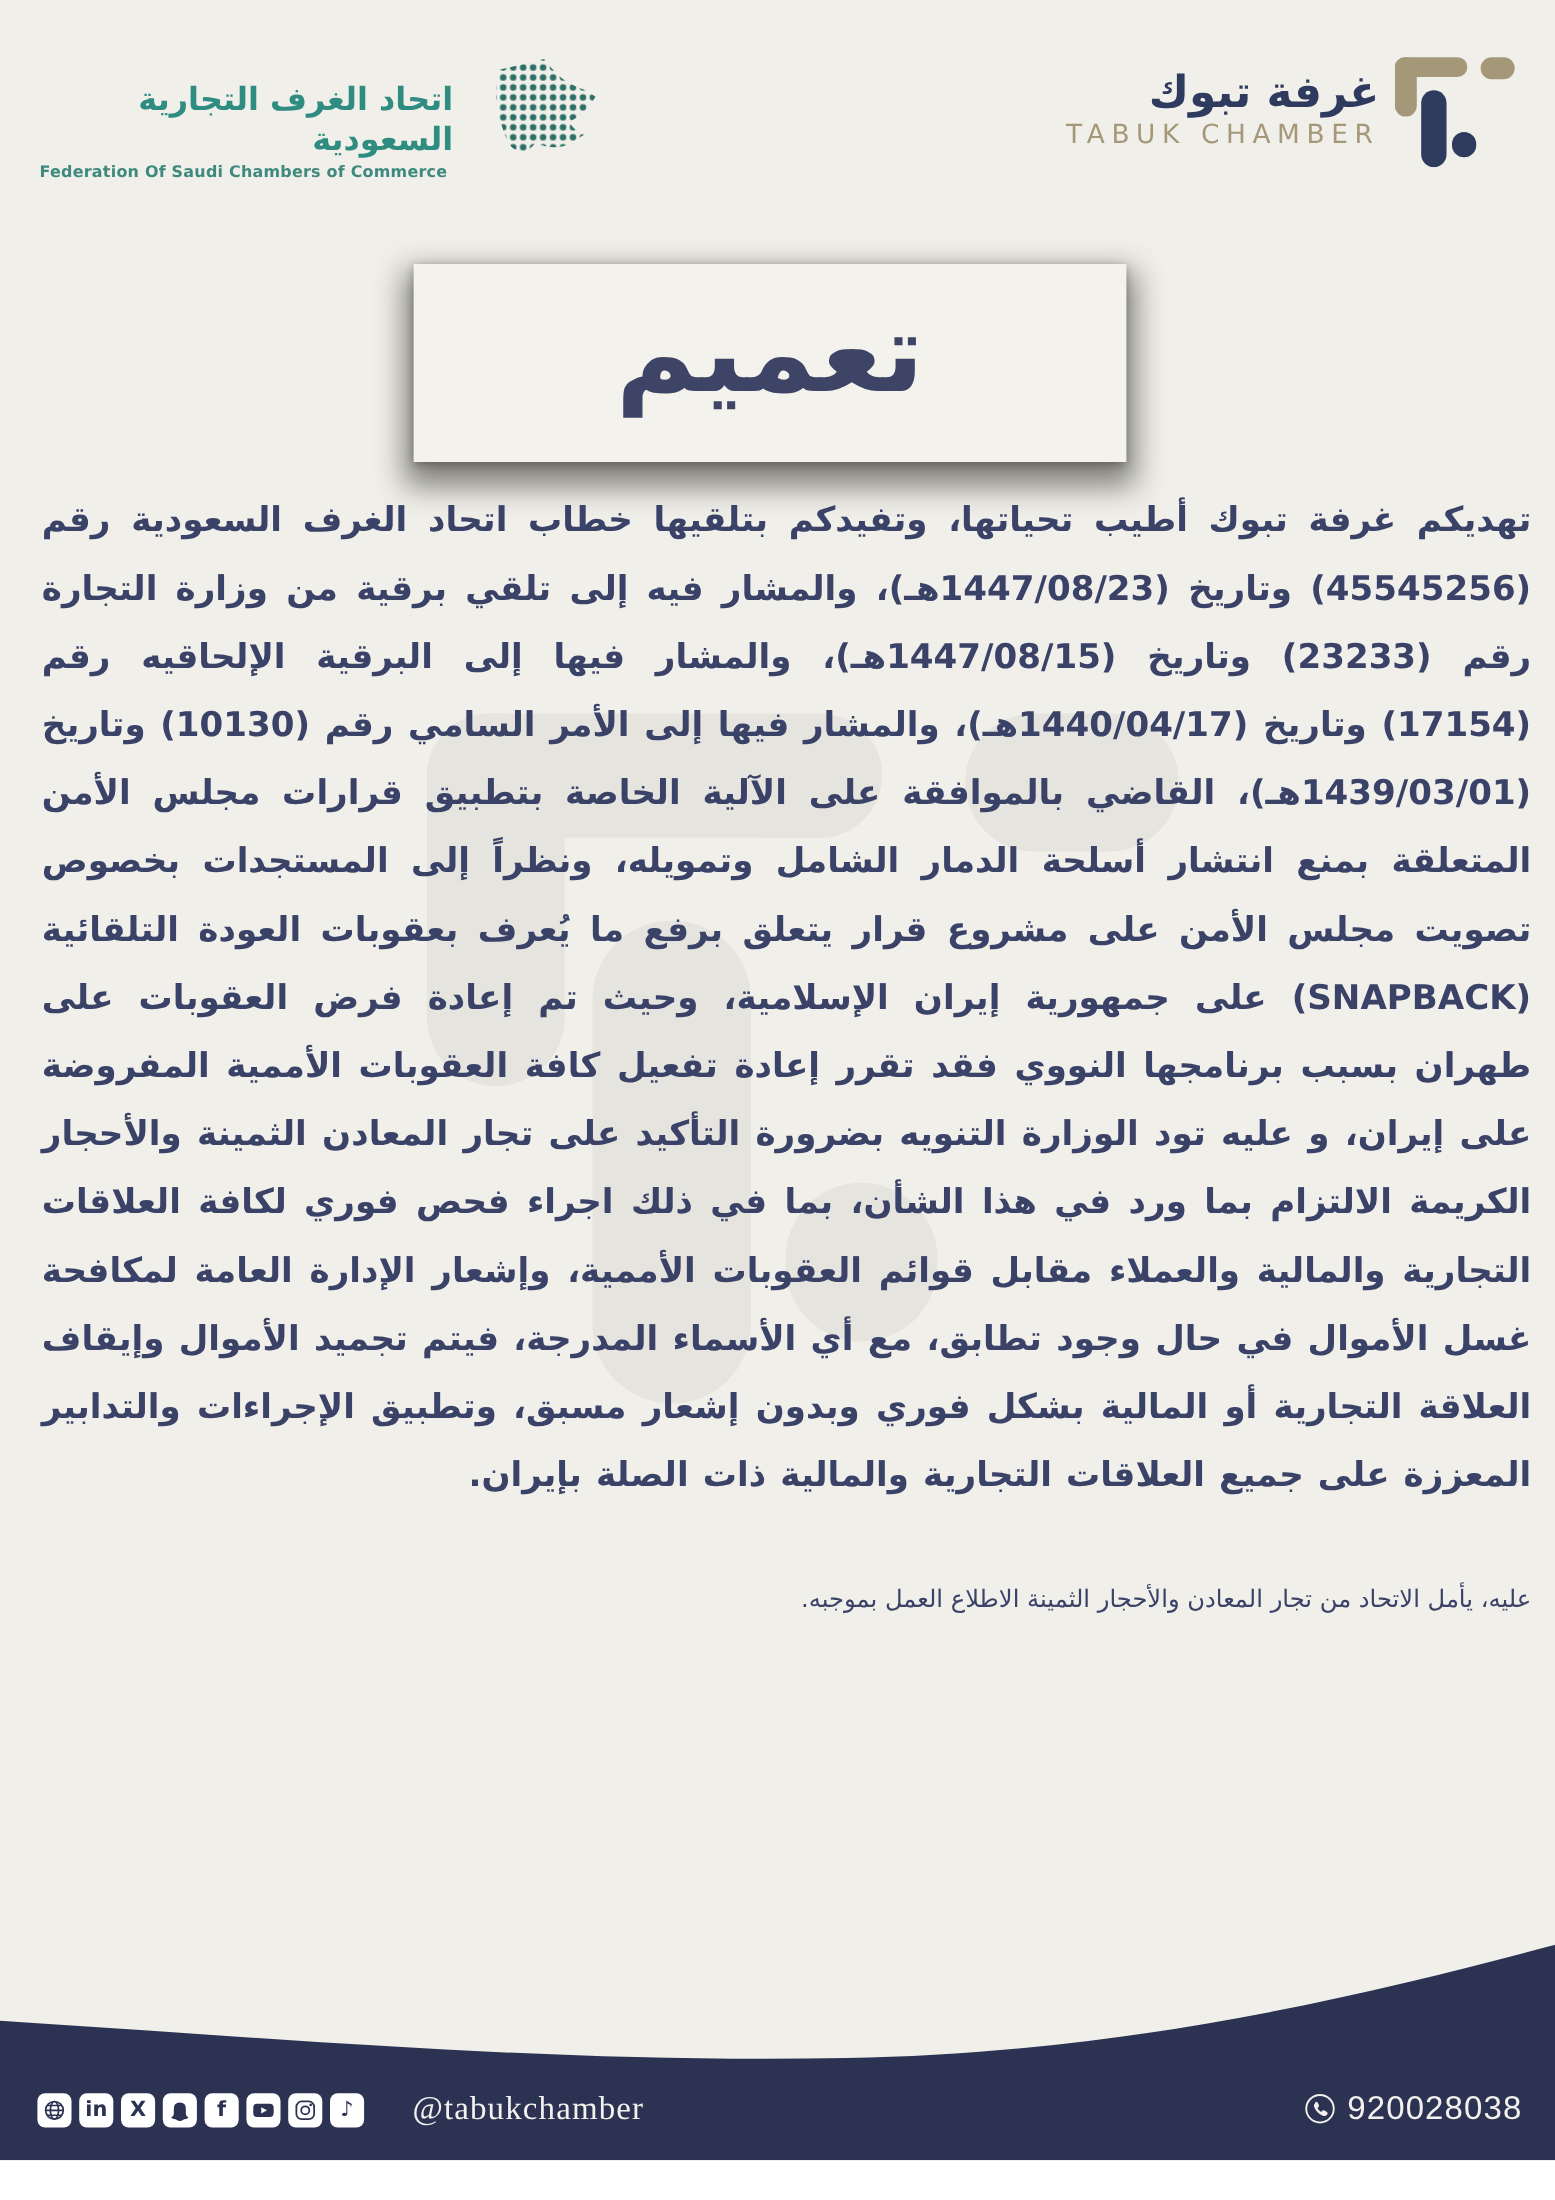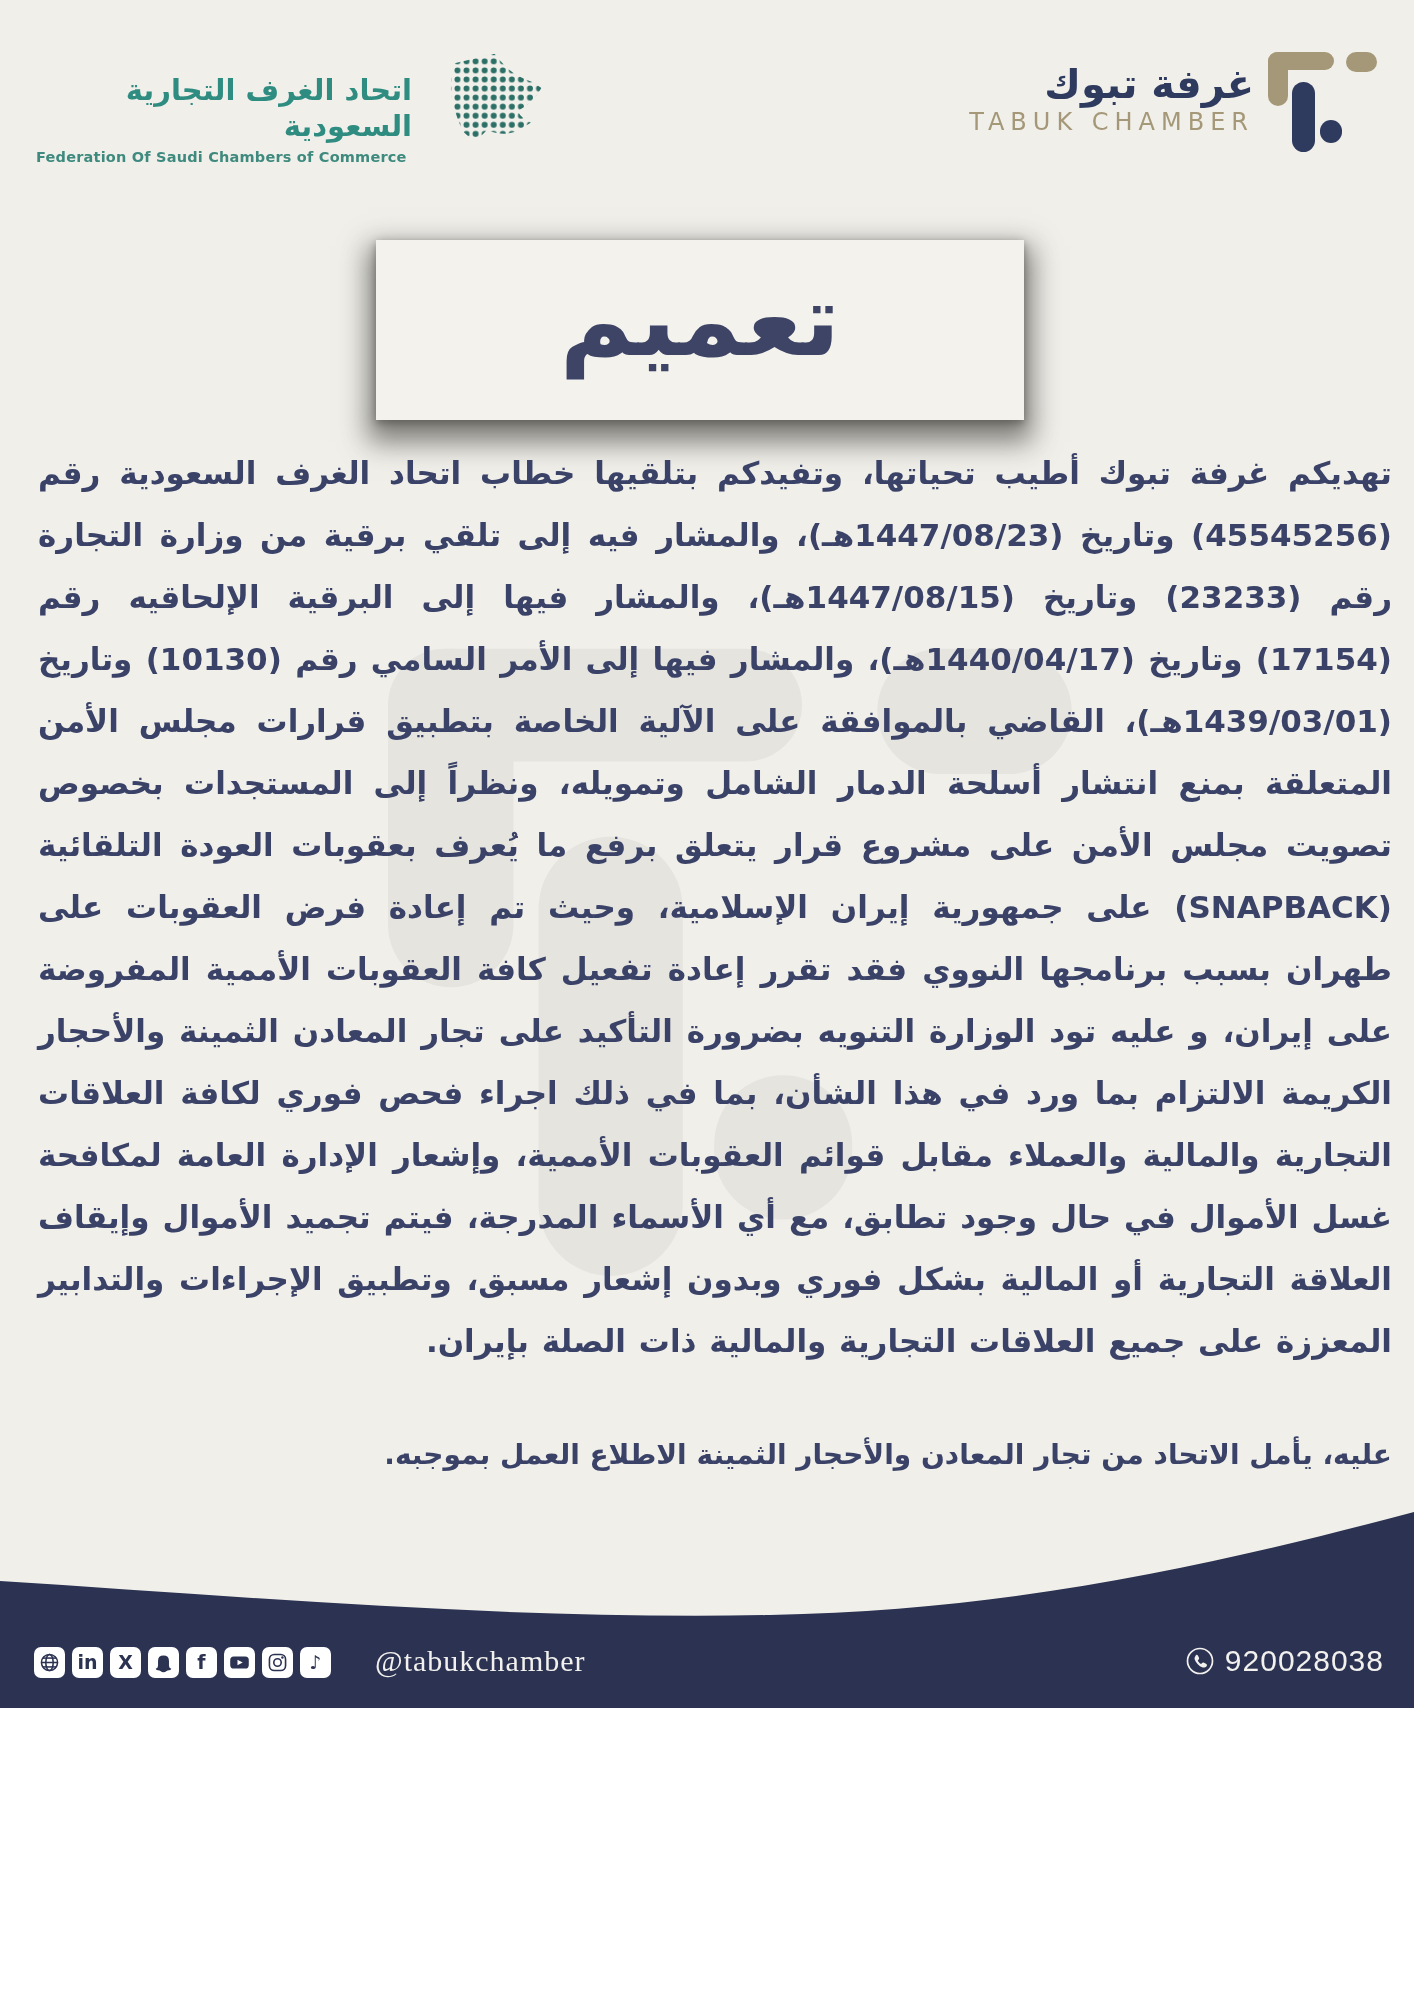--- a/index.html
+++ b/index.html
@@ -1,18 +1,18 @@
 <!DOCTYPE html>
 <html lang="ar"><head>
 <meta charset="utf-8">
 <style>
   html,body{margin:0;padding:0;}
   .page{
     position:relative;
-    width:1414px;height:1708px;
+    width:1414px;height:1964px;
     background:#f0efea;
     overflow:hidden;
     font-family:"DejaVu Sans",sans-serif;
   }
   
   .fed-logo{position:absolute;left:36px;top:48px;display:flex;align-items:flex-start;gap:14px;}
   .fed-text{width:376px;padding-top:24px;}
   .fed-ar{direction:rtl;text-align:right;font-size:29px;font-weight:bold;color:#2f8c80;line-height:1.25;}
   .fed-en{margin-top:4px;font-size:14.5px;font-weight:700;color:#3f8a7e;letter-spacing:.2px;}
   .fed-map{width:124px;height:124px;}
@@ -35,21 +35,21 @@
   .title-text{font-size:100px;font-weight:bold;color:#3d4465;line-height:1;padding-bottom:18px;}
   
   .body-wrap{position:absolute;left:38px;right:22px;top:442px;direction:rtl;}
   .body-par{
     margin:0;text-align:justify;
     font-size:31px;font-weight:bold;color:#3a4268;
     line-height:62px;word-spacing:2px;
   }
   .closing{
     margin:52px 0 0 0;text-align:right;
-    font-size:28px;font-weight:bold;color:#3a4268;line-height:62px;
+    font-size:22px;font-weight:normal;color:#3a4268;line-height:62px;
   }
   
   .footer-wave{position:absolute;left:0;bottom:0;width:1414px;height:200px;}
   .footer-row{
     position:absolute;left:0;bottom:30px;width:1414px;height:46px;
     display:flex;align-items:flex-end;
   }
   .social{display:flex;gap:7px;margin-left:34px;}
   .sicon{
     width:31px;height:31px;background:#ffffff;border-radius:7px;

